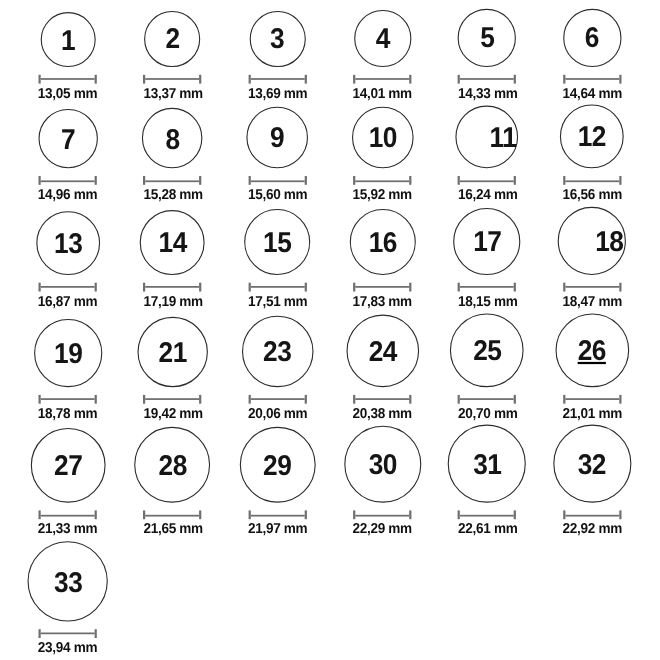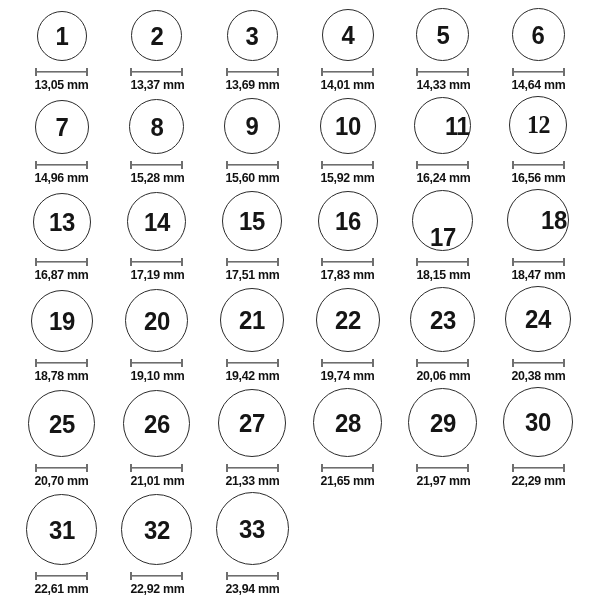--- a/index.html
+++ b/index.html
@@ -139,21 +139,21 @@
       <div class="label">15,92 mm</div>
     </div>
     <div class="cell">
       <div class="circle" style="width: 57px; height: 57px; justify-content: flex-end;">
         <span class="num">11</span>
       </div>
       <div class="ruler"></div>
       <div class="label">16,24 mm</div>
     </div>
     <div class="cell">
-      <div class="circle" style="width: 58px; height: 58px; font-family: Liberation Serif, serif;">
+      <div class="circle" style="width: 58px; height: 58px;">
         <span class="num">12</span>
       </div>
       <div class="ruler"></div>
       <div class="label">16,56 mm</div>
     </div>
     <div class="cell">
       <div class="circle" style="width: 58px; height: 58px;">
         <span class="num">13</span>
       </div>
       <div class="ruler"></div>
@@ -174,62 +174,48 @@
       <div class="label">17,51 mm</div>
     </div>
     <div class="cell">
       <div class="circle" style="width: 60px; height: 60px;">
         <span class="num">16</span>
       </div>
       <div class="ruler"></div>
       <div class="label">17,83 mm</div>
     </div>
     <div class="cell">
-      <div class="circle" style="width: 61px; height: 61px; align-items: flex-end;">
+      <div class="circle" style="width: 61px; height: 61px;">
         <span class="num">17</span>
       </div>
       <div class="ruler"></div>
       <div class="label">18,15 mm</div>
     </div>
     <div class="cell">
       <div class="circle" style="width: 62px; height: 62px; justify-content: flex-end;">
         <span class="num">18</span>
       </div>
       <div class="ruler"></div>
       <div class="label">18,47 mm</div>
     </div>
     <div class="cell">
       <div class="circle" style="width: 62px; height: 62px;">
         <span class="num">19</span>
       </div>
       <div class="ruler"></div>
       <div class="label">18,78 mm</div>
     </div>
     <div class="cell">
-      <div class="circle" style="width: 63px; height: 63px;">
-        <span class="num">20</span>
-      </div>
-      <div class="ruler"></div>
-      <div class="label">19,10 mm</div>
-    </div>
-    <div class="cell">
       <div class="circle" style="width: 64px; height: 64px;">
         <span class="num">21</span>
       </div>
       <div class="ruler"></div>
       <div class="label">19,42 mm</div>
     </div>
     <div class="cell">
-      <div class="circle" style="width: 64px; height: 64px;">
-        <span class="num">22</span>
-      </div>
-      <div class="ruler"></div>
-      <div class="label">19,74 mm</div>
-    </div>
-    <div class="cell">
       <div class="circle" style="width: 65px; height: 65px;">
         <span class="num">23</span>
       </div>
       <div class="ruler"></div>
       <div class="label">20,06 mm</div>
     </div>
     <div class="cell">
       <div class="circle" style="width: 66px; height: 66px;">
         <span class="num">24</span>
       </div>
@@ -237,21 +223,21 @@
       <div class="label">20,38 mm</div>
     </div>
     <div class="cell">
       <div class="circle" style="width: 67px; height: 67px; text-align: right;">
         <span class="num">25</span>
       </div>
       <div class="ruler"></div>
       <div class="label">20,70 mm</div>
     </div>
     <div class="cell">
-      <div class="circle" style="width: 67px; height: 67px;">
+      <div class="circle" style="width: 67px; height: 67px; text-decoration: underline;">
         <span class="num">26</span>
       </div>
       <div class="ruler"></div>
       <div class="label">21,01 mm</div>
     </div>
     <div class="cell">
       <div class="circle" style="width: 68px; height: 68px;">
         <span class="num">27</span>
       </div>
       <div class="ruler"></div>

